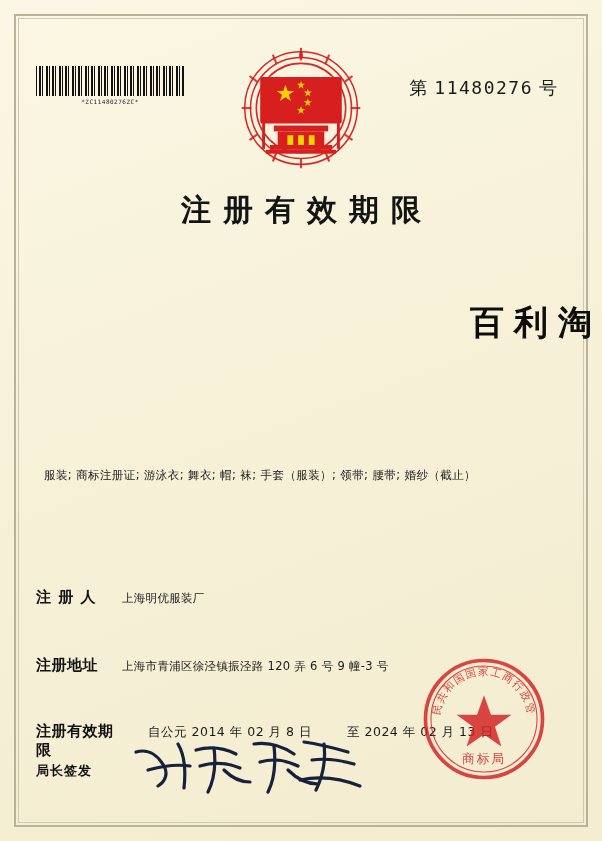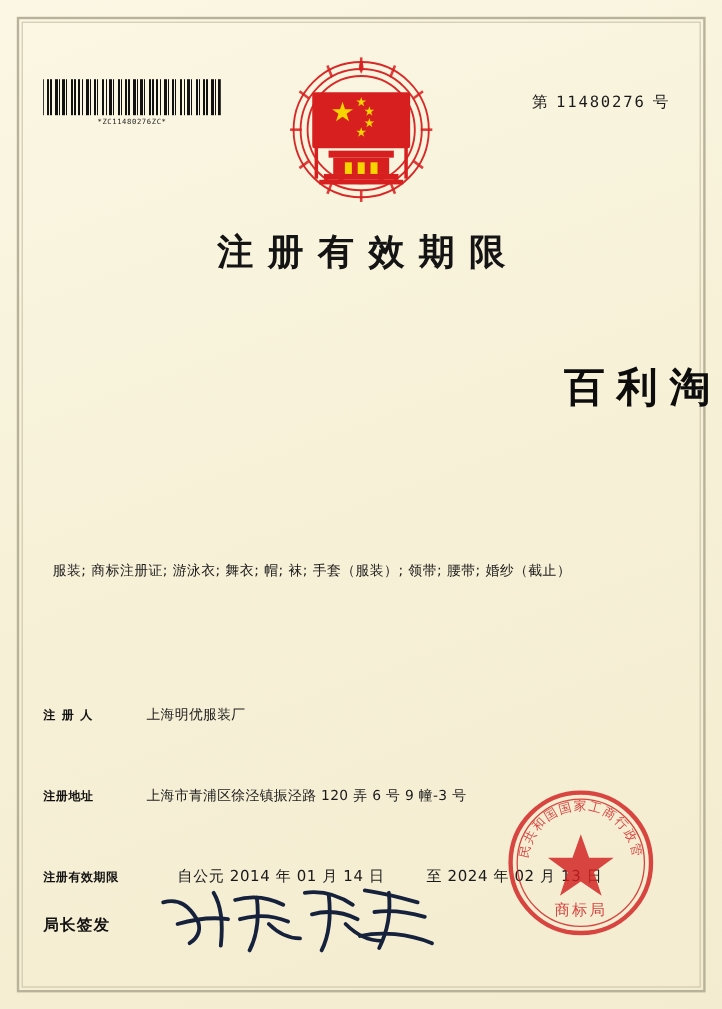--- a/index.html
+++ b/index.html
@@ -71,21 +71,21 @@
     width: 136px;
     height: 136px;
   }
 
   
   .cert-no {
     position: absolute;
     right: 44px;
     top: 76px;
     font-family: "DejaVu Sans", sans-serif;
-    font-size: 13px;
+    font-size: 18px;
     color: #1a1a1a;
     letter-spacing: 1px;
   }
   .cert-no .num {
     font-family: "DejaVu Sans Mono", monospace;
     letter-spacing: 1.5px;
     margin: 0 6px;
   }
 
   
@@ -142,21 +142,21 @@
   
   .field {
     position: absolute;
     left: 36px;
     right: 36px;
     font-family: "DejaVu Sans", sans-serif;
     display: flex;
     align-items: baseline;
   }
   .field .label {
-    font-size: 10px;
+    font-size: 15px;
     font-weight: bold;
     color: #111;
     width: 86px;
     flex: 0 0 86px;
     letter-spacing: 1px;
   }
   .field .label.wide {
     width: 86px;
     flex: 0 0 86px;
     letter-spacing: 0.5px;
@@ -296,21 +296,21 @@
 
   <div class="field row-address">
     <div class="label wide">注册地址</div>
     <div class="value">上海市青浦区徐泾镇振泾路 120 弄 6 号 9 幢-3 号</div>
   </div>
 
   <div class="field row-validity">
     <div class="label wide">注册有效期限</div>
     <div class="validity-line">
       <span>自公元</span>
-      <span>2014 年 01 月 14 日</span>
+      <span>2014 年 02 月 8 日</span>
       <span class="gap"></span>
       <span>至</span>
       <span>2024 年 02 月 13 日</span>
     </div>
   </div>
 
   <div class="sig-label">局长签发</div>
 
   <div class="signature">
     <svg viewBox="0 0 250 80" width="250" height="80">

